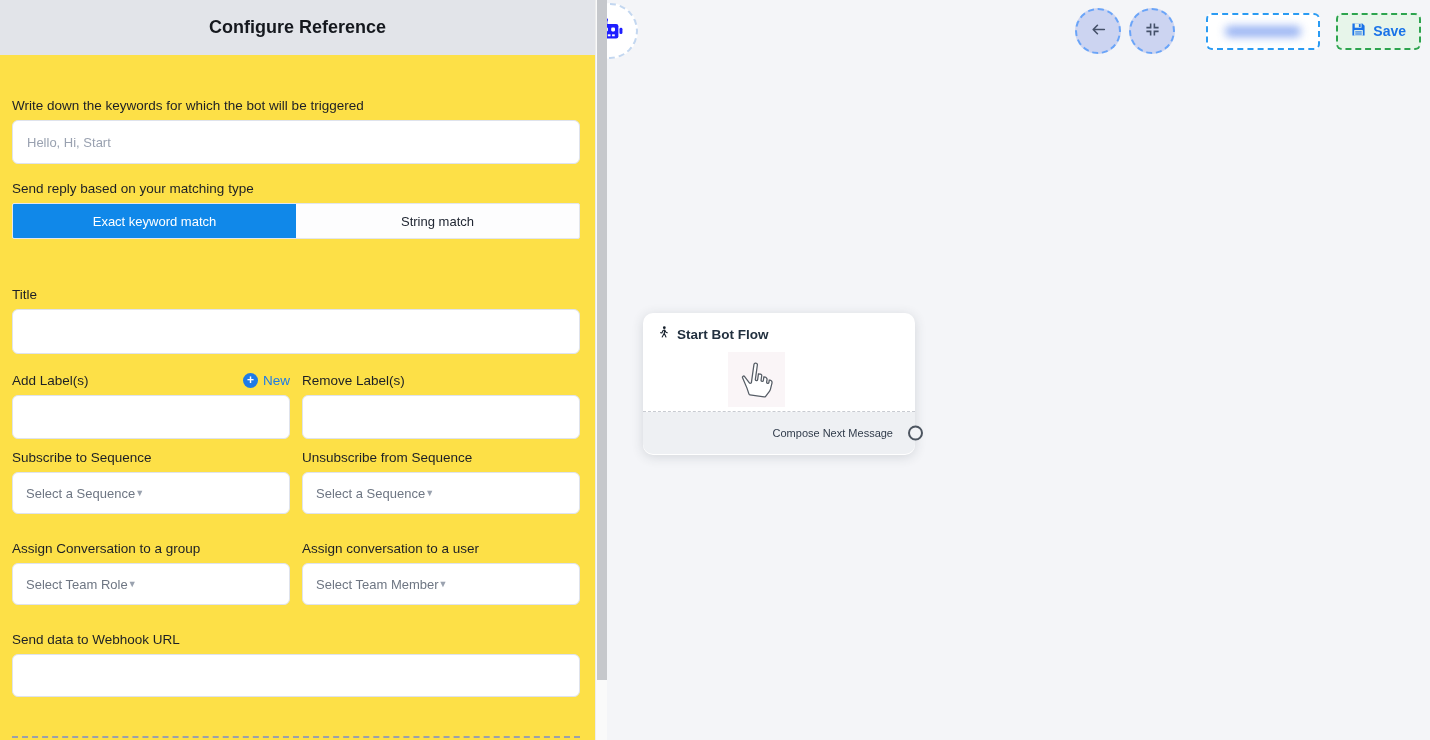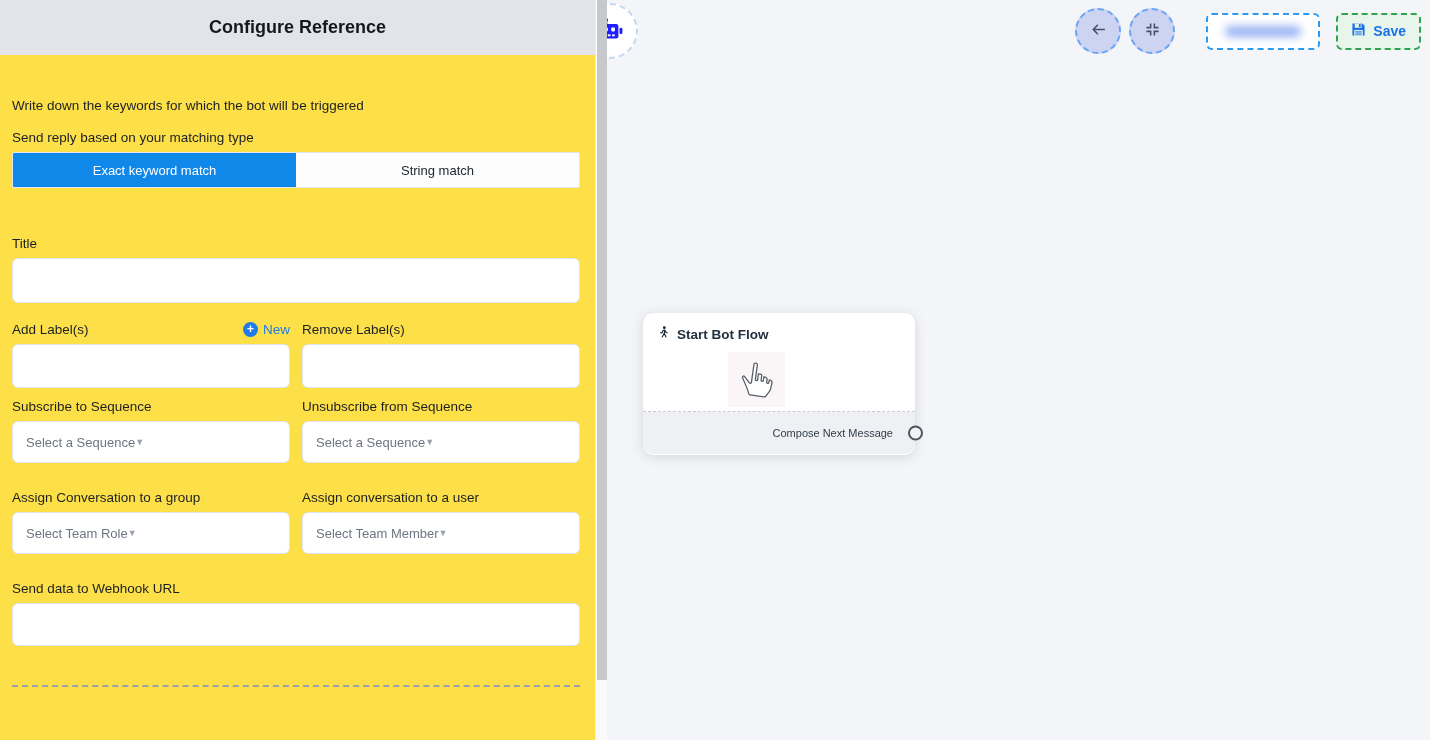--- a/index.html
+++ b/index.html
@@ -218,20 +218,21 @@
 </div>
 
 <div class="left-panel">
   <div class="panel-header">
     <span>Configure Reference</span>
   </div>
 
   <div class="panel-body">
     
     <div class="field-label mt-1">Write down the keywords for which the bot will be triggered</div>
+    <input class="text-input" type="text" placeholder="Hello, Hi, Start" style="">
 
     
     <div class="field-label mt-2">Send reply based on your matching type</div>
     <div class="tab-group">
       <div class="tab active">Exact keyword match</div>
       <div class="tab">String match</div>
     </div>
 
     
     <div class="field-label mt-3">Title</div>

